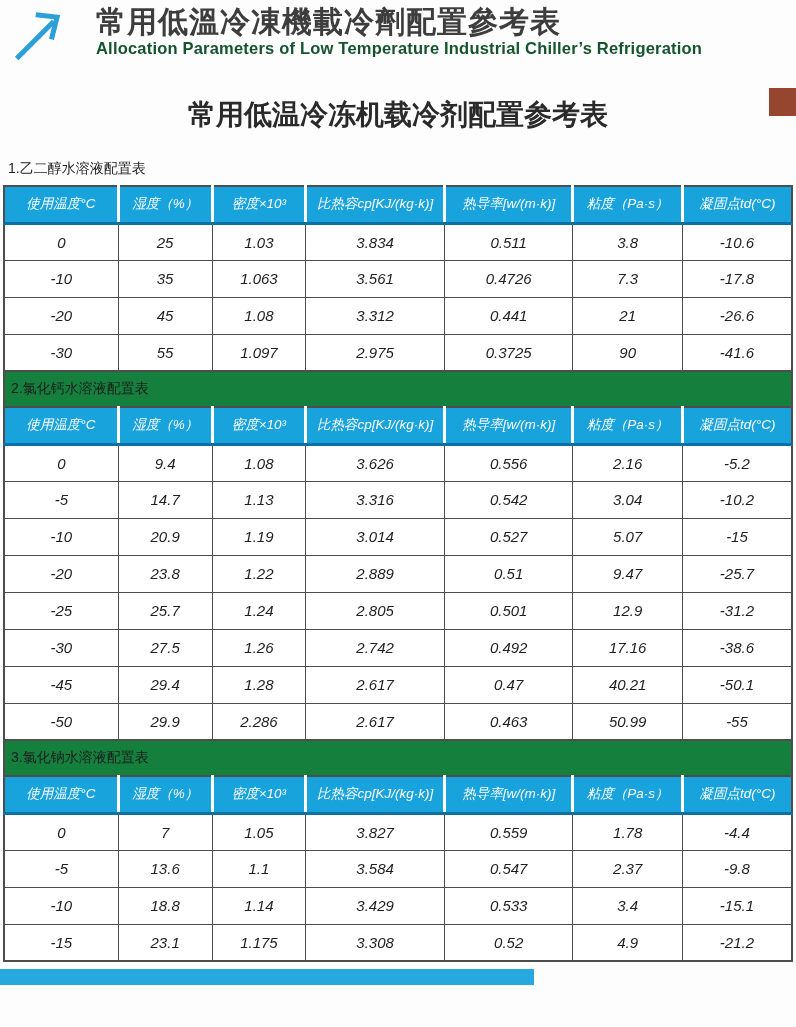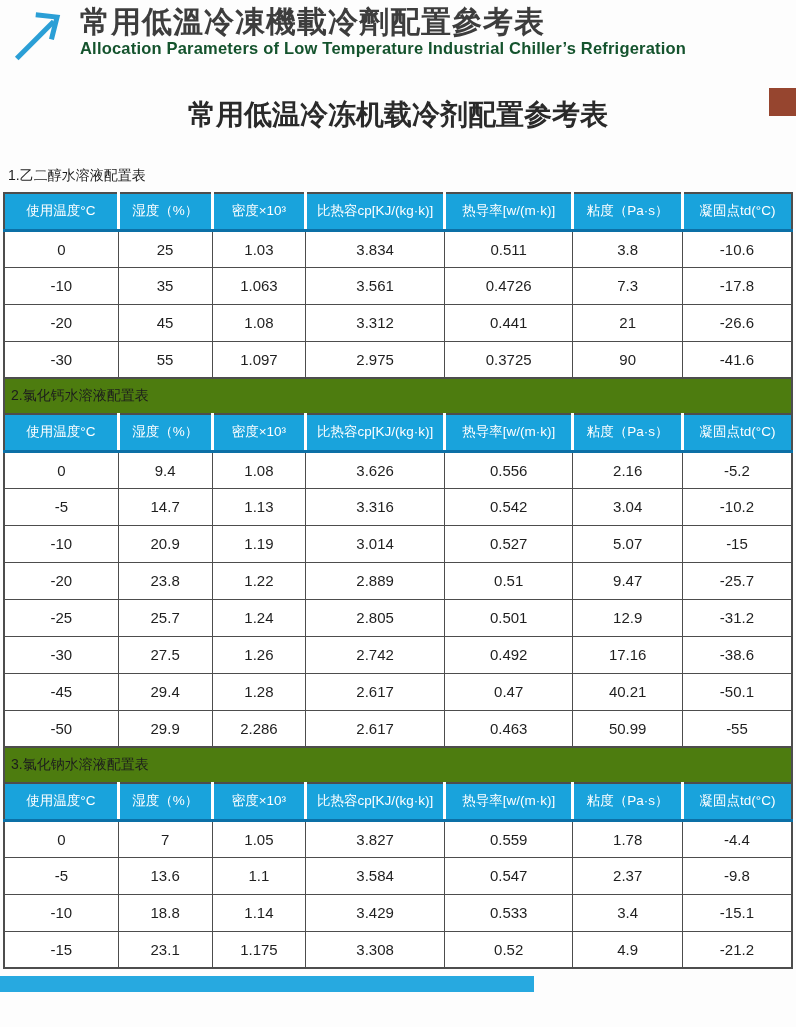--- a/index.html
+++ b/index.html
@@ -3,42 +3,43 @@
 <meta charset="utf-8">
 <style>
   * { box-sizing: border-box; margin: 0; padding: 0; }
   html, body { width: 796px; }
   body {
     width: 796px; height: 1027px; overflow: hidden; position: relative;
     background: #fdfdfd; color: #222;
     font-family: "Liberation Sans", "DejaVu Sans", sans-serif;
   }
   
-  .banner { display: flex; align-items: flex-start; padding: 5px 0 3px 10px; }
+  .banner { display: flex; align-items: flex-start; padding: 5px 0 3px 10px; gap: 16px; }
   .banner-logo { width: 56px; height: 56px; flex: 0 0 auto; margin-top: 2px; }
   .banner-text { margin-left: 14px; }
   .banner-title { font-size: 30px; font-weight: 700; color: #3d3d3d; line-height: 1.1; letter-spacing: 1px; }
   .banner-subtitle { font-size: 16.5px; font-weight: 600; color: #14532d; margin-top: 1px; letter-spacing: 0.2px; }
   
   .red-mark { position: absolute; top: 88px; right: 0; width: 27px; height: 28px; background: #96452f; }
   
   .page-title { margin-top: 30px; text-align: center; font-size: 28px; font-weight: 700; color: #2a2a2a; }
   
   .section-label { font-size: 14px; color: #1d1d1d; }
-  .section-label.first { margin: 33px 0 7px 8px; }
+  .section-label.first { margin: 26px 0 7px 8px; }
   .section-label.boxed {
     margin: 0 3px; padding: 8px 0 8px 6px;
     border-left: 2px solid #4d4d4d; border-right: 2px solid #4d4d4d;
-    background: #4d7c0f;
+    background: #15803d;
   }
   
   table.data-table {
     width: calc(100% - 6px); margin: 0 3px;
     border-collapse: collapse; table-layout: fixed;
     border: 2px solid #4d4d4d;
+    font-style: italic;
   }
   table.data-table th {
     background: #19a3dc; color: #ffffff; font-weight: 400;
     font-size: 13.5px; height: 37px; text-align: center;
     border-left: 3px solid #ffffff;
     border-bottom: 3px solid #0c70a6;
     overflow: hidden; white-space: nowrap;
   }
   table.data-table th:first-child { border-left: none; }
   table.data-table td {

